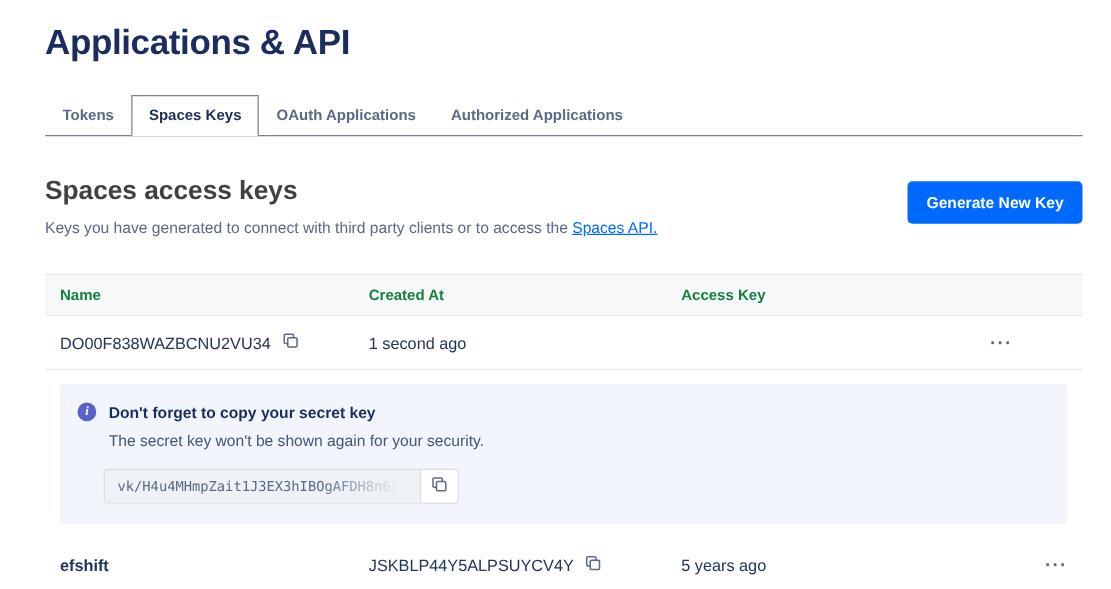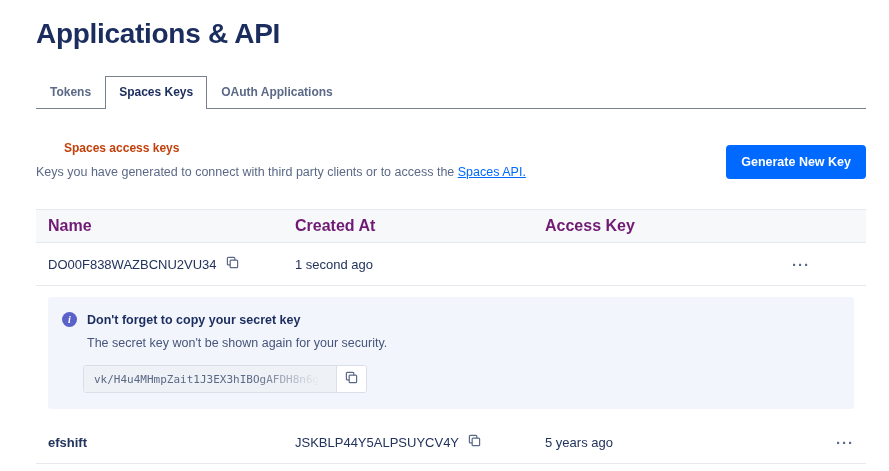--- a/index.html
+++ b/index.html
@@ -16,34 +16,34 @@
   .tabs { display:flex; margin-top:26px; border-bottom:1px solid #79828e; }
   .tab {
     font-size:12px; font-weight:700; color:#5b6987;
     padding:8px 13px 9px; border:1px solid transparent; border-bottom:none;
     margin-bottom:-1px; cursor:pointer; white-space:nowrap;
   }
   .tab.active { color:#1b2d5e; background:#fff; border:1px solid #79828e; position:relative; }
   .tab.active::after { content:""; position:absolute; left:0; right:0; bottom:-1px; height:2px; background:#fff; }
 
   .section-head { display:flex; justify-content:space-between; align-items:flex-start; margin-top:32px; }
-  h2.section-title { font-size:12px; font-weight:700; color:#c2410c;margin-left:28px; }
+  h2.section-title { font-size:21px; font-weight:700; color:#404040; }
   .desc { margin-top:10px; font-size:12.5px; color:#5b6987; }
   .desc a { color:#0069ff; text-decoration:underline; cursor:pointer; }
   .btn-primary {
     background:#0069ff; color:#ffffff; font-size:12.5px; font-weight:700;
     font-family:"Liberation Sans", sans-serif;
     border:none; border-radius:4px; padding:10px 15px; cursor:pointer; margin-top:4px;
   }
 
   .table { margin-top:30px; }
   .thead, .row { display:grid; grid-template-columns:247px 250px 1fr 44px; align-items:center; }
   .thead {
     background:#f6f8f9; border-top:1px solid #e5e8ed; border-bottom:1px solid #e5e8ed;
-    height:34px; font-size:16px; font-weight:700; color:#701a75;
+    height:34px; font-size:12px; font-weight:700; color:#15803d;
   }
   .cell { padding-left:12px; }
   .row { height:43px; border-bottom:1px solid #e5e8ed; font-size:13px; color:#22335c; background:#fff; }
   .row .name { font-weight:700; }
   .key-cell { display:flex; align-items:center; gap:9px; }
   .icon-btn { background:none; border:none; padding:0; cursor:pointer; display:inline-flex; align-items:center; }
   .dots {
     text-align:right; padding-right:12px; color:#5b6987; font-weight:700;
     letter-spacing:1px; font-size:15px; cursor:pointer; user-select:none;
   }
@@ -80,20 +80,21 @@
 <body>
 
 <div class="page">
 
   <h1 class="page-title">Applications &amp; API</h1>
 
   <div class="tabs">
     <div class="tab">Tokens</div>
     <div class="tab active">Spaces Keys</div>
     <div class="tab">OAuth Applications</div>
+    <div class="tab">Authorized Applications</div>
   </div>
 
   <div class="section-head">
     <div>
       <h2 class="section-title">Spaces access keys</h2>
       <p class="desc"><span>Keys you have generated to connect with third party clients or to access the </span><a>Spaces API.</a></p>
     </div>
     <button class="btn-primary">Generate New Key</button>
   </div>
 

